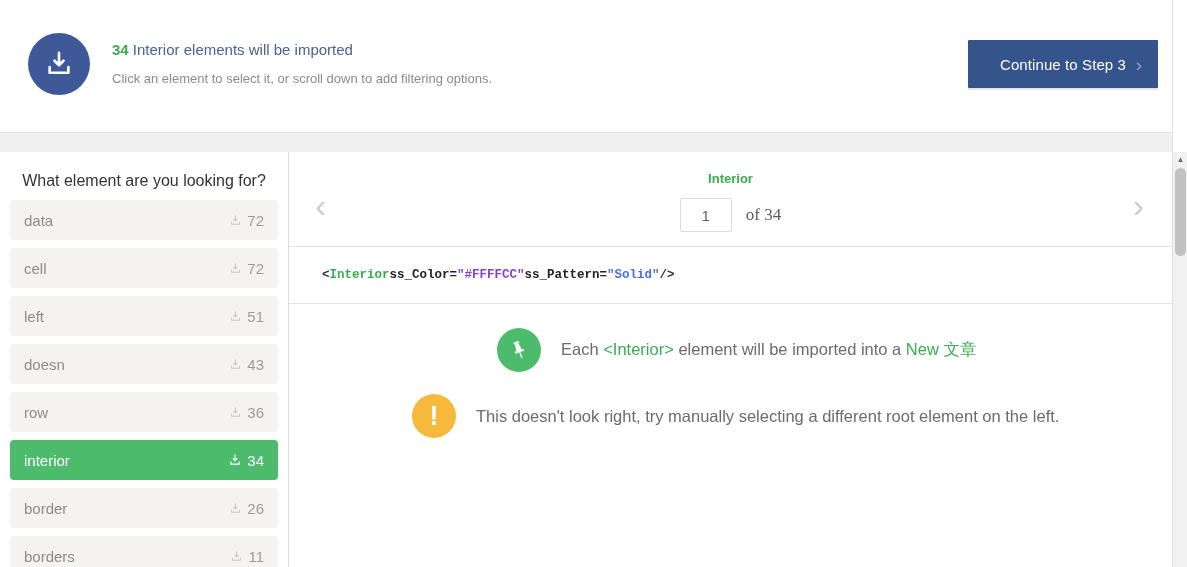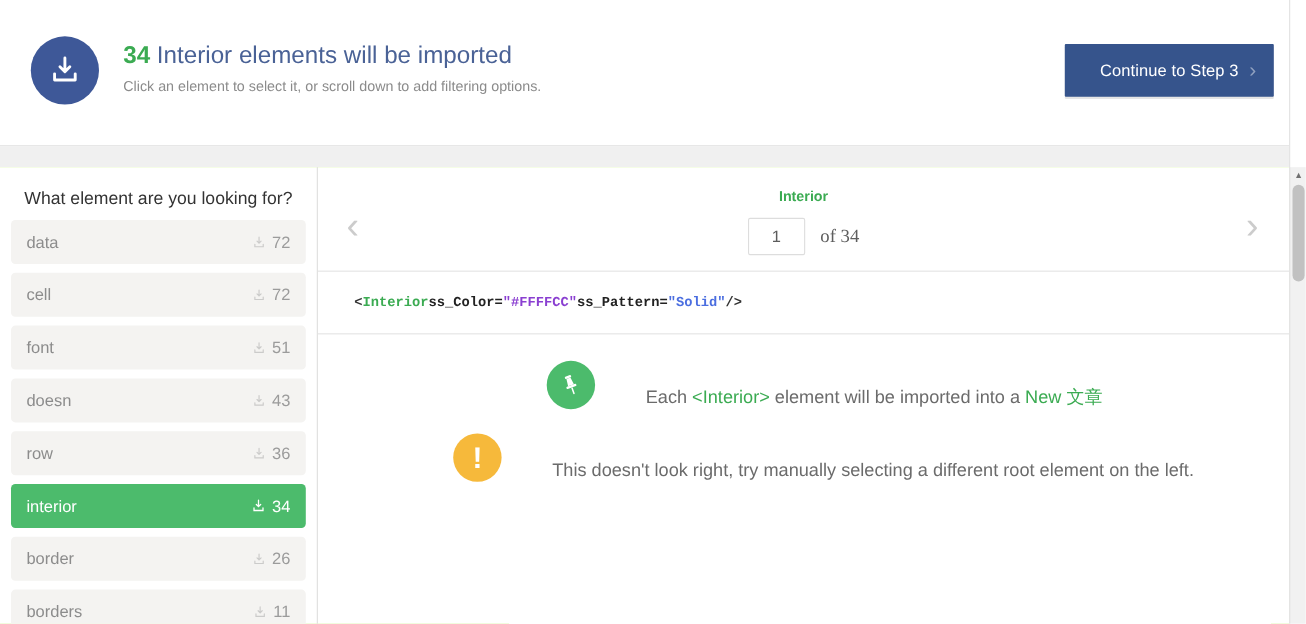--- a/index.html
+++ b/index.html
@@ -37,21 +37,21 @@
     justify-content: center;
   }
   .import-badge svg { display: block; }
 
   .header-text {
     margin-left: 22px;
     flex: 1 1 auto;
     min-width: 0;
   }
   .header-title {
-    font-size: 22px;
+    font-size: 15px;
     color: #4a6296;
     line-height: 26px;
     white-space: nowrap;
     font-weight: 400;
   }
   .header-title .count {
     color: #3bab52;
     font-weight: 700;
   }
   .header-sub {
@@ -225,22 +225,21 @@
   }
   .tok-punct { color: #333333; font-weight: 700; }
   .tok-tag   { color: #3bab52; font-weight: 700; }
   .tok-attr  { color: #222222; font-weight: 700; }
   .tok-val   { color: #8a3fd1; font-weight: 700; }
   .tok-val2  { color: #4b6ee0; font-weight: 700; }
 
   .msg-block { padding-top: 24px; }
   .msg-row {
     display: flex;
-    align-items: flex-end;
-    gap: 26px;
+    align-items: center;
   }
   .msg-row.pin { padding-left: 208px; }
   .msg-row.warn { padding-left: 123px; margin-top: 22px; }
 
   .circle-ico {
     width: 44px; height: 44px;
     border-radius: 50%;
     flex: 0 0 44px;
     display: flex;
     align-items: center;
@@ -345,21 +344,21 @@
             <svg width="13" height="13" viewBox="0 0 24 24">
                 <path d="M12 3 L12 13 M12 13 L8.6 9.6 M12 13 L15.4 9.6" stroke="currentColor" stroke-width="2" fill="none" stroke-linecap="round"></path>
                 <path d="M5 15 L5 19 L19 19 L19 15" stroke="currentColor" stroke-width="2" fill="none" stroke-linecap="round"></path>
               </svg>
           </span>
           <span>72</span>
         </span>
       </div>
 
       <div class="sb-item">
-        <span class="sb-label">font</span>
+        <span class="sb-label">left</span>
         <span class="sb-meta">
           <span class="dl-ico">
             <svg width="13" height="13" viewBox="0 0 24 24">
                 <path d="M12 3 L12 13 M12 13 L8.6 9.6 M12 13 L15.4 9.6" stroke="currentColor" stroke-width="2" fill="none" stroke-linecap="round"></path>
                 <path d="M5 15 L5 19 L19 19 L19 15" stroke="currentColor" stroke-width="2" fill="none" stroke-linecap="round"></path>
               </svg>
           </span>
           <span>51</span>
         </span>
       </div>

